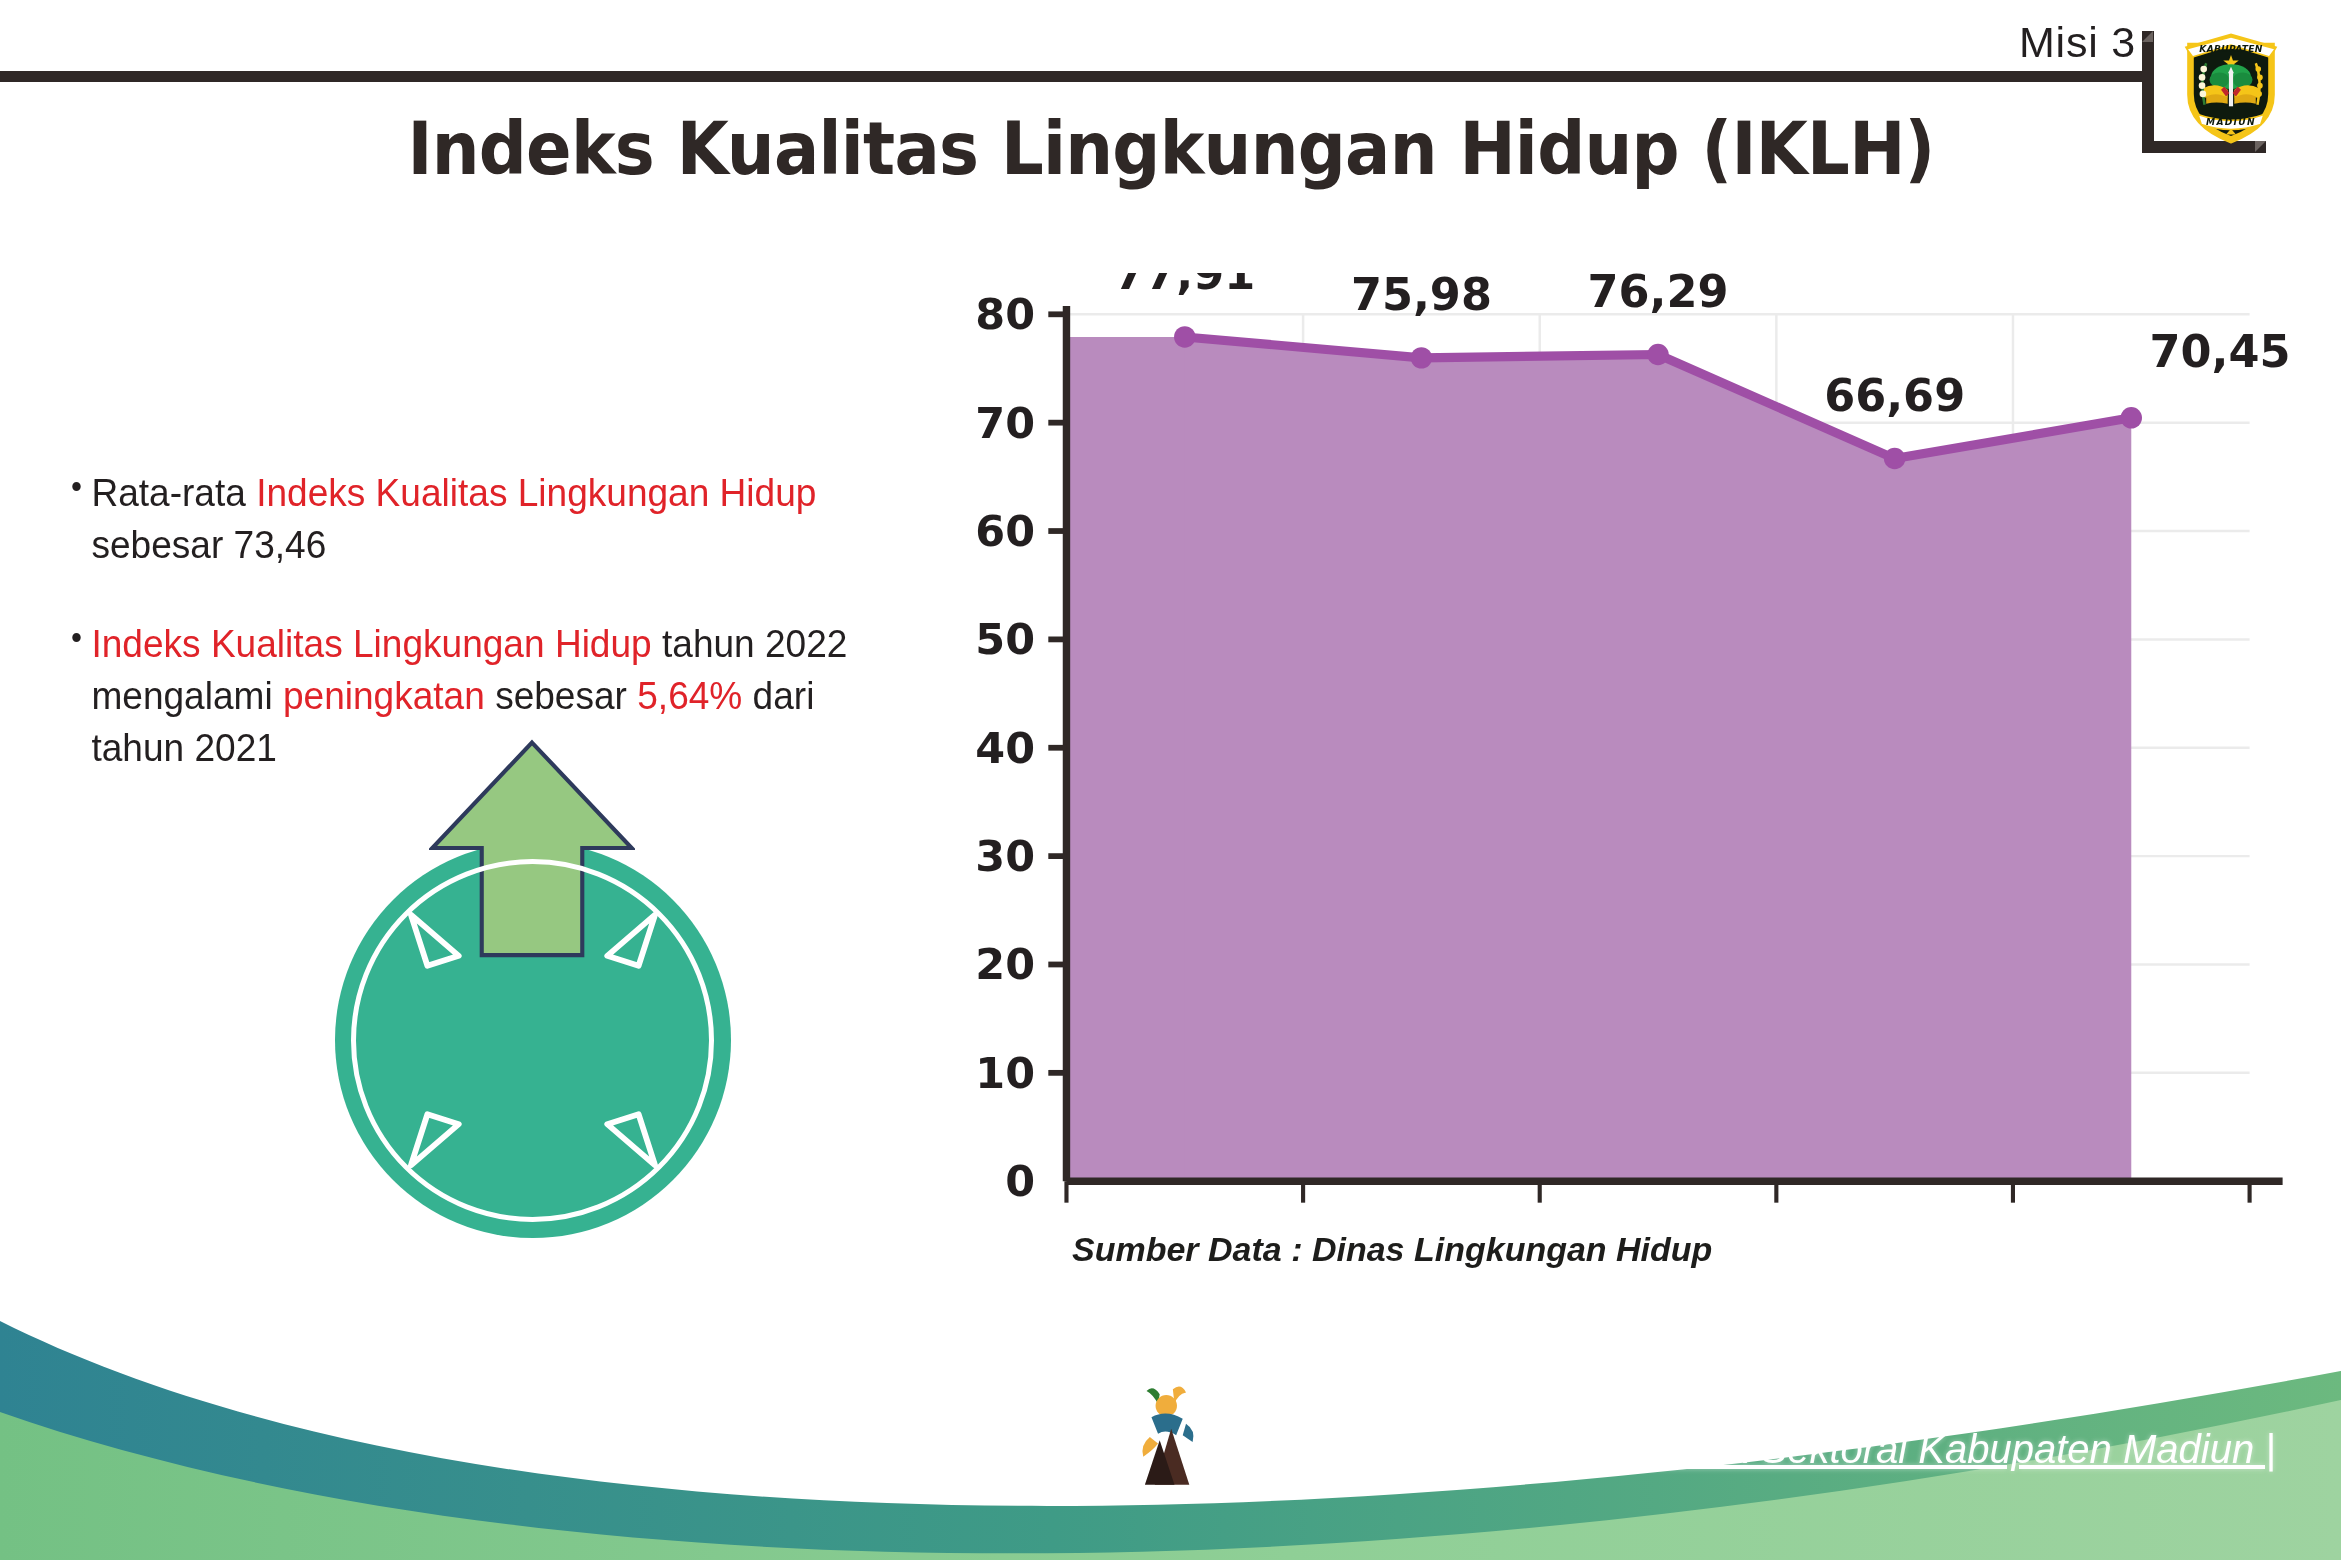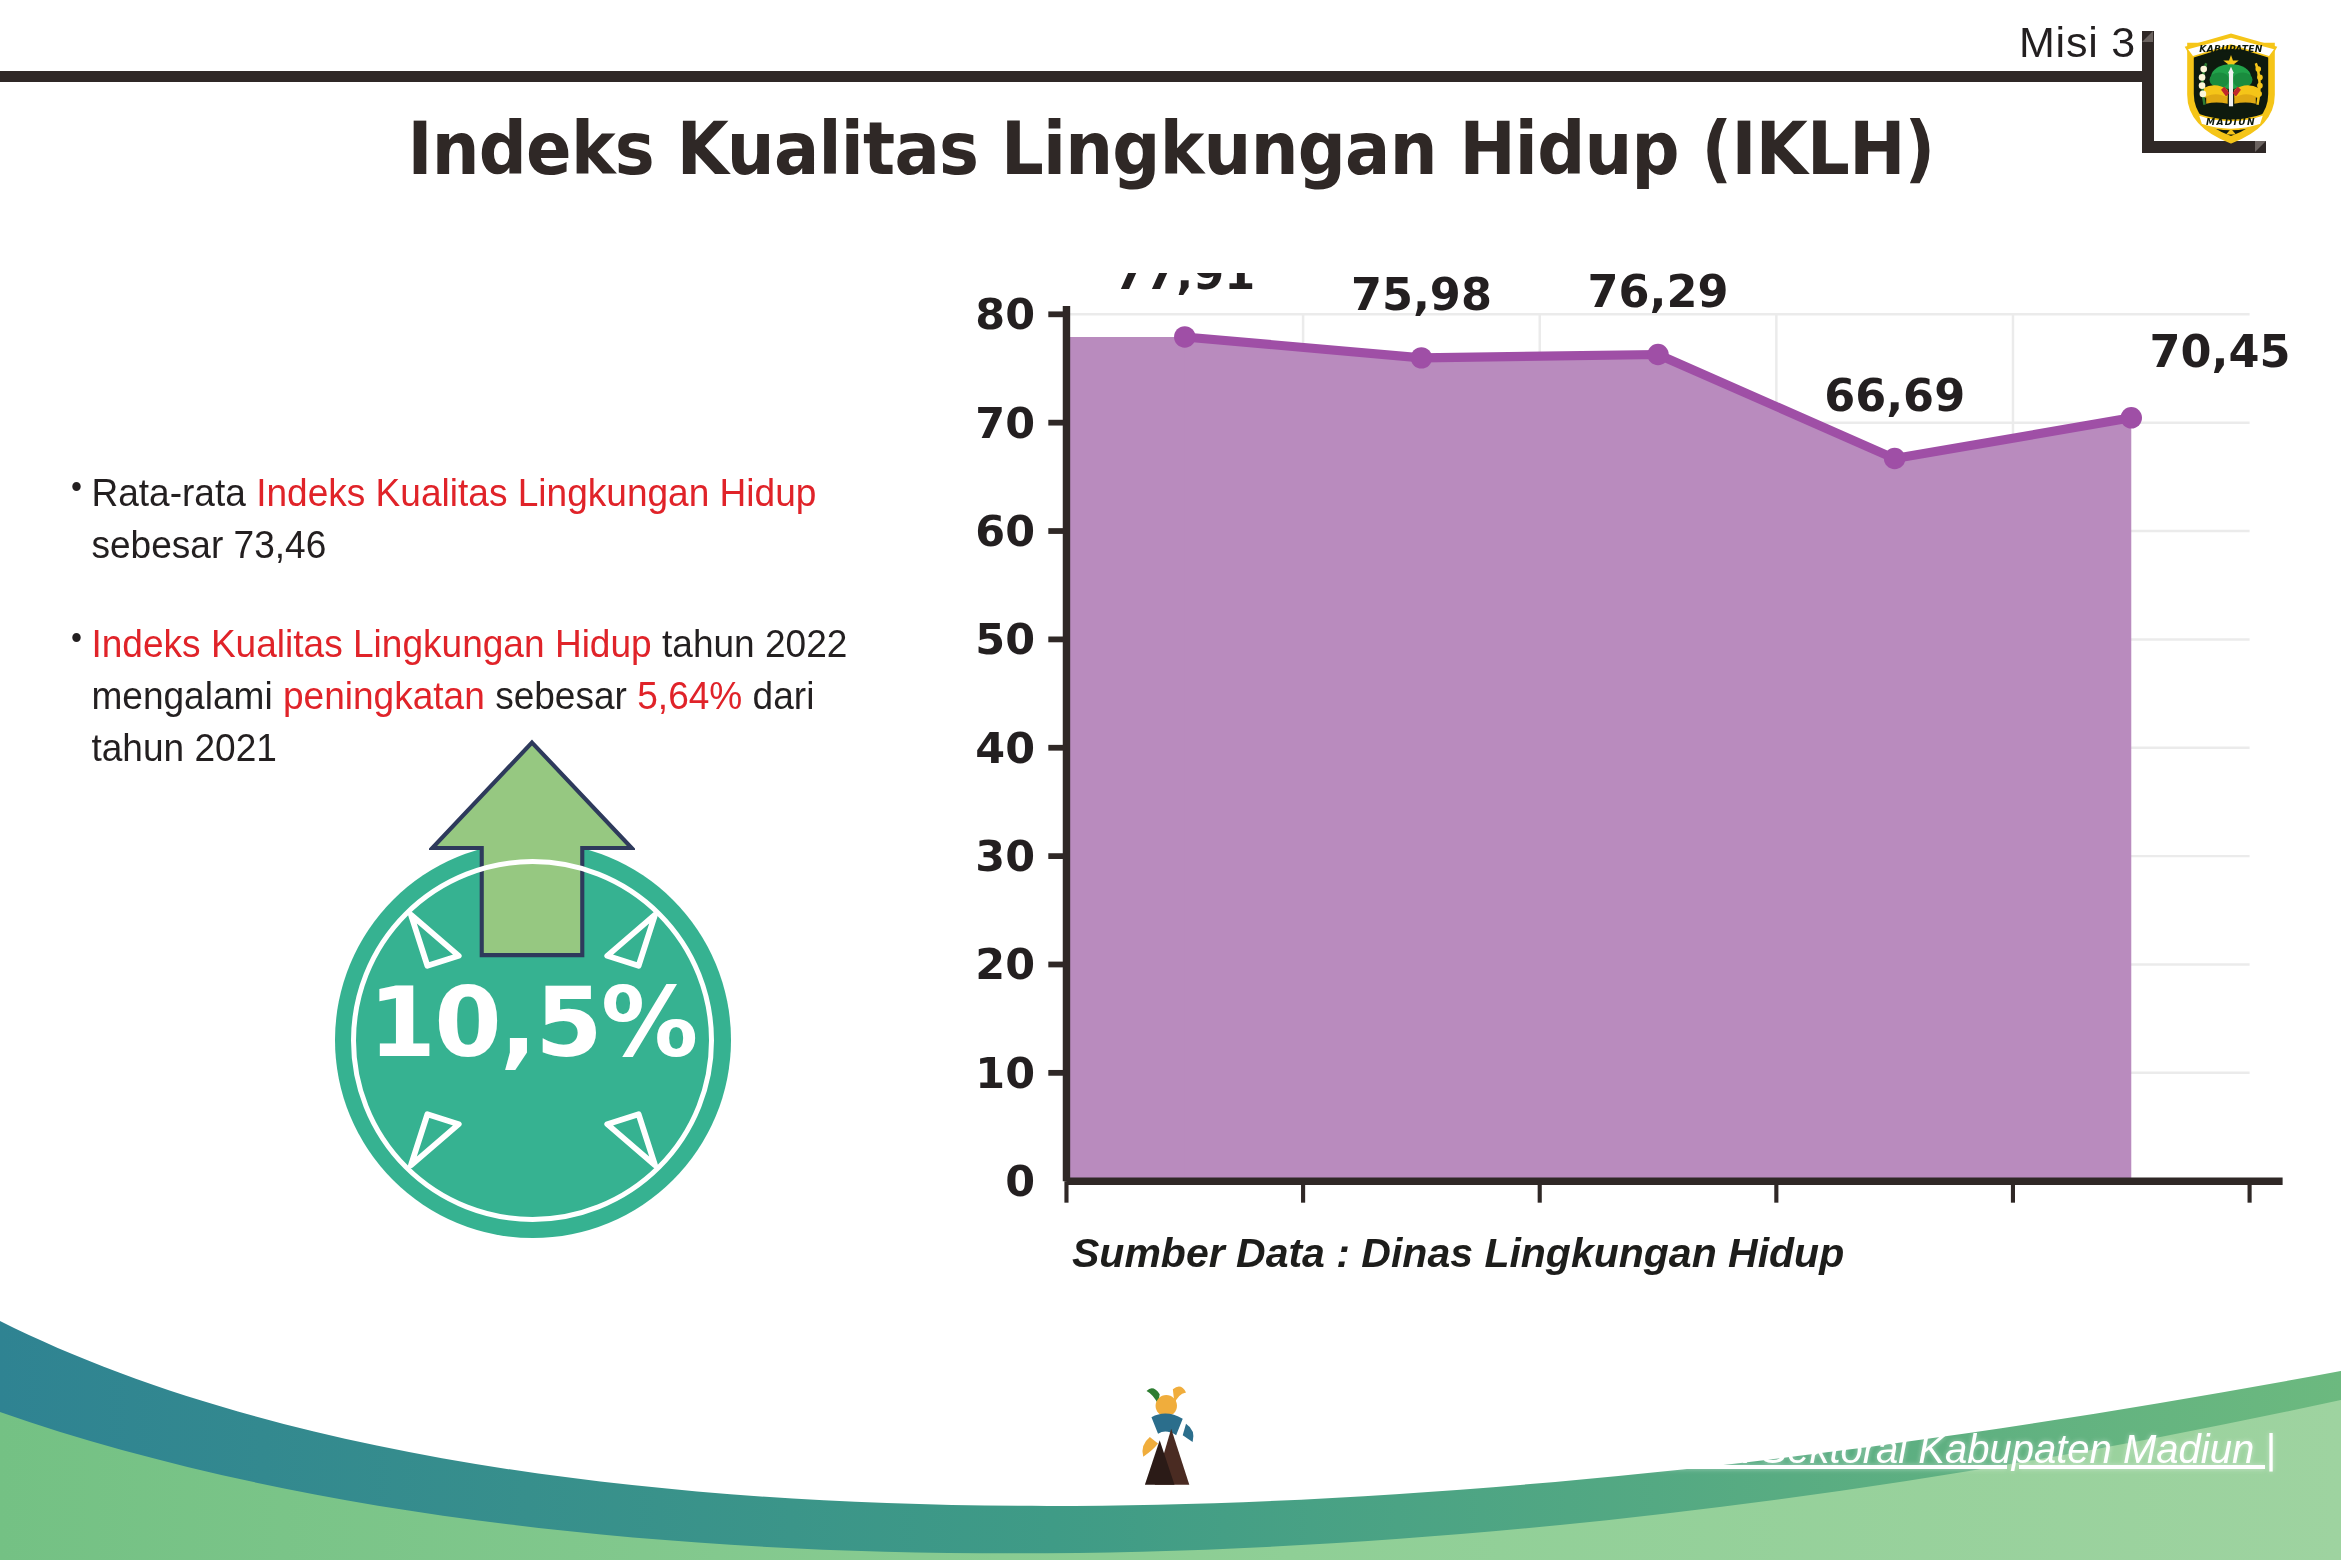--- a/index.html
+++ b/index.html
@@ -198,21 +198,21 @@
     font-size: 54px;
     fill: #231f20;
   }
   #source-note {
     position: absolute;
     left: 1072px;
     top: 1230px;
     font-family: "Liberation Sans", sans-serif;
     font-weight: bold;
     font-style: italic;
-    font-size: 41px;
+    font-size: 34px;
     color: #1d1d1b;
   }
 
   
   #footer-waves {
     position: absolute;
     left: 0;
     bottom: 0;
     width: 2342px;
     height: 273px;
@@ -311,21 +311,20 @@
       <path d="M125 4 L246 132 L186 132 L186 262 L64 262 L64 132 L4 132 Z" fill="#96c881" stroke="#2e3a5c" stroke-width="5"></path>
     </svg>
   </div>
   <div id="badge-ring"></div>
   <svg style="position:absolute;left:16.5px;top:103px;" width="396" height="396" viewBox="0 0 480 480">
     <polygon points="92,88 150,138 112,150" fill="none" stroke="#ffffff" stroke-width="7" stroke-linejoin="round"></polygon>
     <polygon points="388,88 330,138 368,150" fill="none" stroke="#ffffff" stroke-width="7" stroke-linejoin="round"></polygon>
     <polygon points="92,392 150,342 112,330" fill="none" stroke="#ffffff" stroke-width="7" stroke-linejoin="round"></polygon>
     <polygon points="388,392 330,342 368,330" fill="none" stroke="#ffffff" stroke-width="7" stroke-linejoin="round"></polygon>
   </svg>
-  <div id="badge-value">10,5%</div>
 </div>
 
 <div id="chart">
   <svg id="chart-svg" viewBox="0 0 1600 1130" width="1321" height="933">
     <g id="chart-grid">
         <line x1="112" x2="1545" y1="968.75" y2="968.75" stroke="#ebebeb" stroke-width="3"></line>
         <line x1="112" x2="1545" y1="837.5" y2="837.5" stroke="#ebebeb" stroke-width="3"></line>
         <line x1="112" x2="1545" y1="706.25" y2="706.25" stroke="#ebebeb" stroke-width="3"></line>
         <line x1="112" x2="1545" y1="575" y2="575" stroke="#ebebeb" stroke-width="3"></line>
         <line x1="112" x2="1545" y1="443.75" y2="443.75" stroke="#ebebeb" stroke-width="3"></line>

